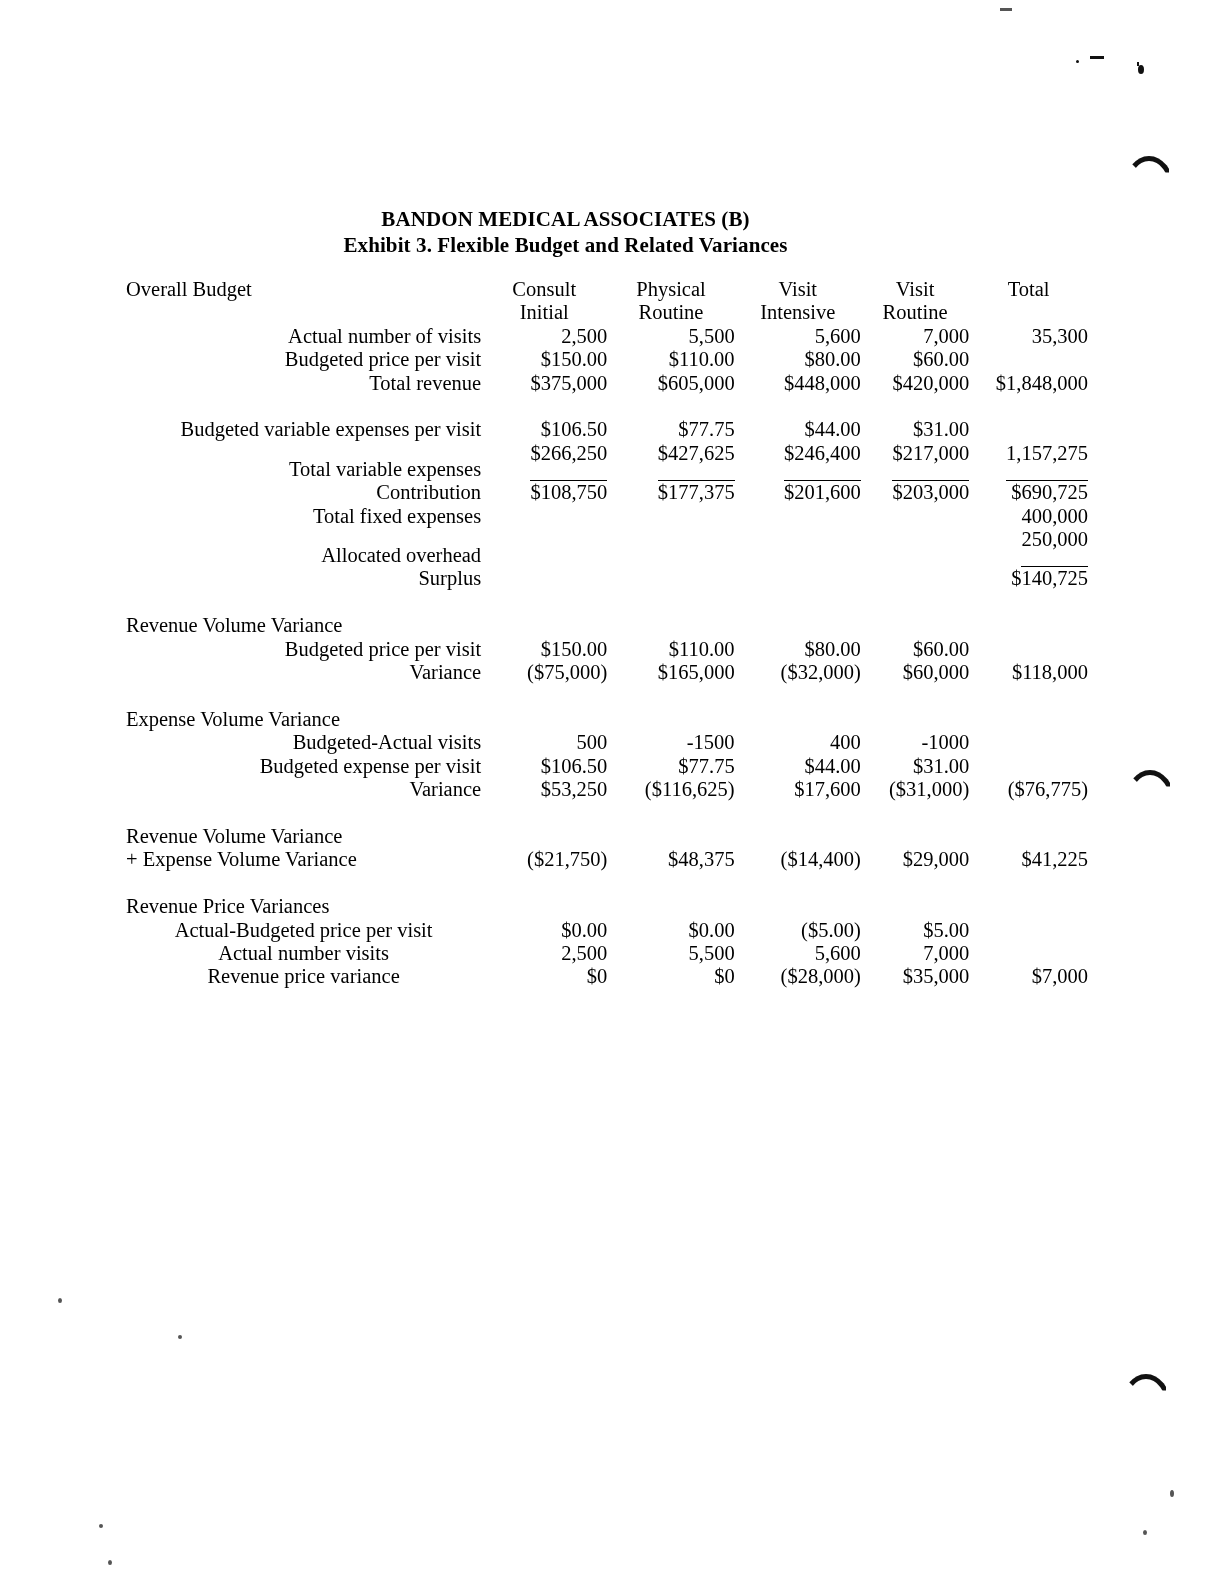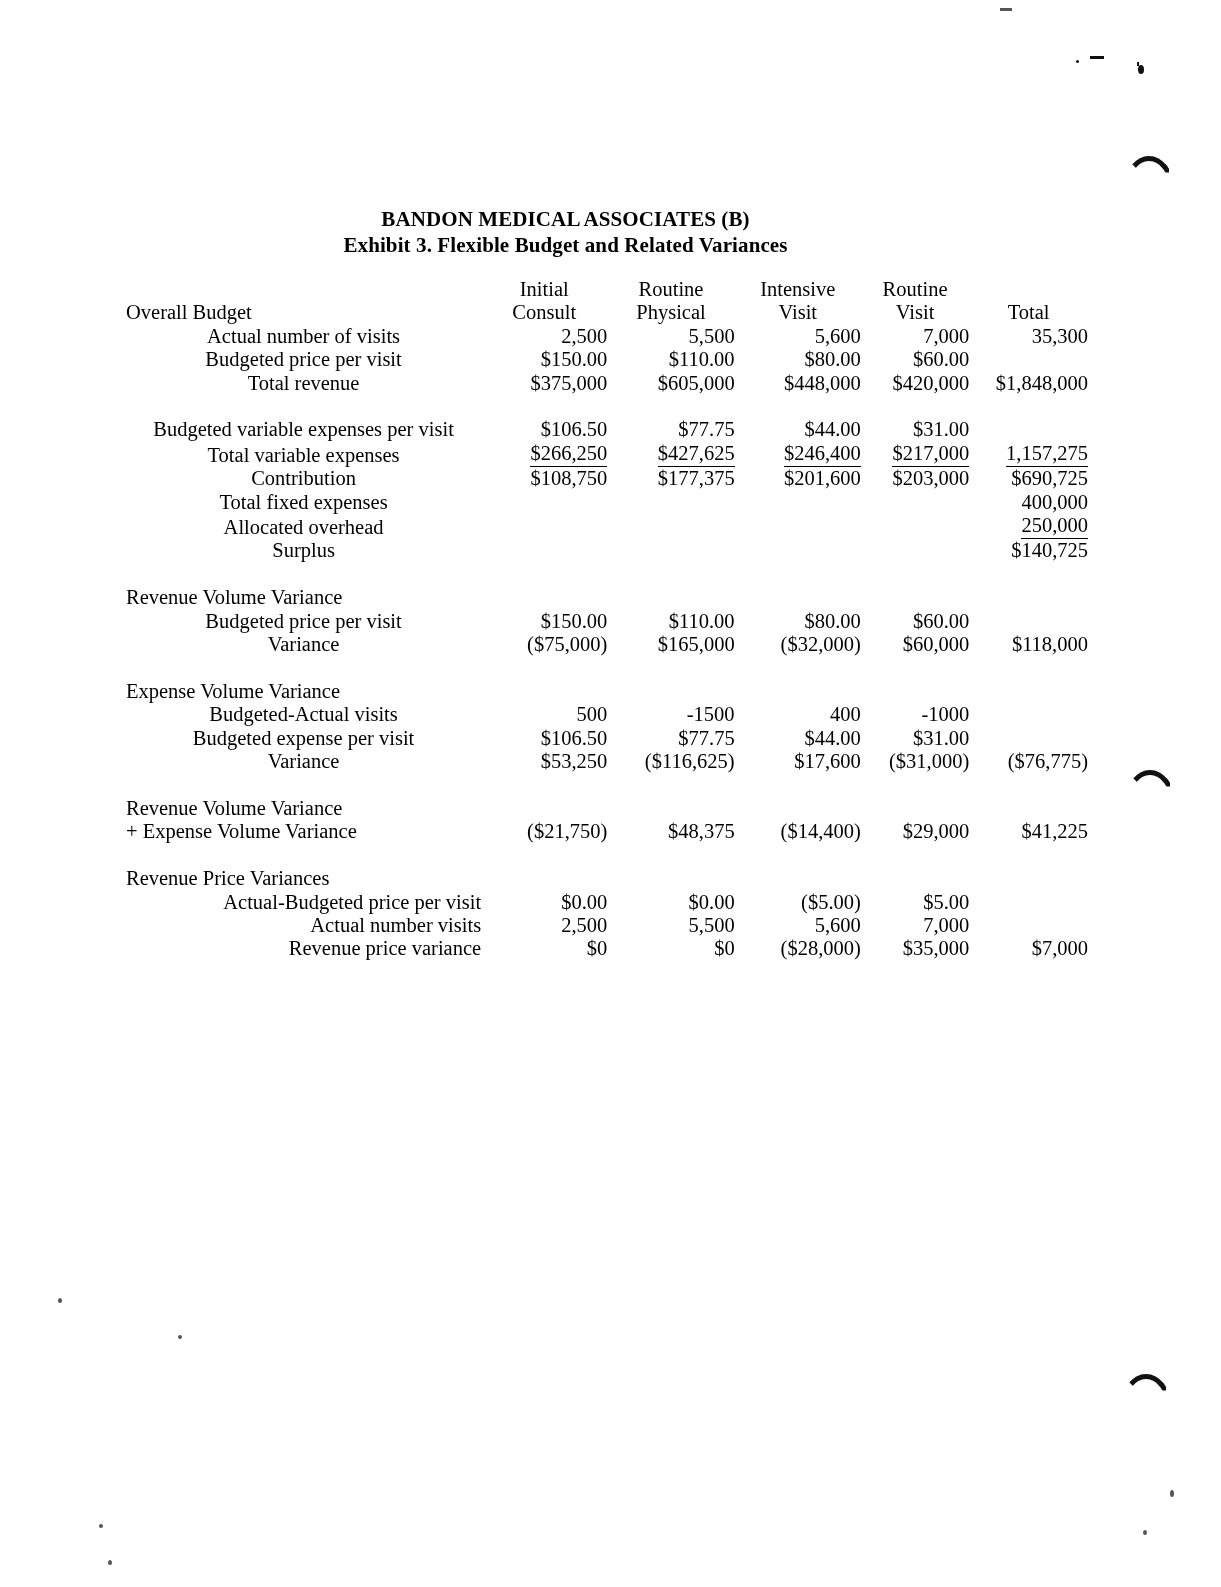--- a/index.html
+++ b/index.html
@@ -72,30 +72,30 @@
   col.c-label { width: 362px; }
   col.c-num   { width: 132px; }
   col.c-num4  { width: 112px; }
   col.c-total { width: 122px; }
 
   .num { text-align: right; padding-right: 2px; }
   .hdr-num { text-align: center; font-weight: bold; font-size: 20.5px; }
   .hdr-label { font-weight: bold; font-size: 20.5px; text-align: left; }
 
   .sec-head { font-weight: bold; font-size: 20.5px; text-align: left; }
-  .row-label { text-align: center; padding-left: 13px; font-family: Liberation Serif, serif; }
-  .row-label-flush { text-align: right; padding-left: 1px; }
+  .row-label { text-align: right; padding-left: 13px; font-family: Liberation Serif, serif; }
+  .row-label-flush { text-align: center; padding-left: 1px; }
   .row-label-semi { text-align: left; padding-left: 6px; }
 
   .spacer td { height: 21px; line-height: 21px; font-size: 1px; }
 
   
   .ul {
     border-bottom: 1.6px solid #000;
-    padding-bottom: 1px;
+    padding-bottom: 15px;
   }
   .uline-wrap { display: inline-block; }
 </style>
 </head>
 <body>
 
 <div id="sheet">
 
   <div class="artifact" style="left:1090px; top:56px; width:14px; height:3px;"></div>
   <div class="artifact" style="left:1076px; top:60px; width:3px; height:3px; border-radius:50%;"></div>
@@ -123,35 +123,35 @@
     <colgroup>
       <col class="c-label">
       <col class="c-num">
       <col class="c-num">
       <col class="c-num">
       <col class="c-num4">
       <col class="c-total">
     </colgroup>
     <thead>
       <tr>
+        <td class="hdr-label">Overall Budget</td>
+        <td class="hdr-num">Consult</td>
+        <td class="hdr-num">Physical</td>
+        <td class="hdr-num">Visit</td>
+        <td class="hdr-num">Visit</td>
+        <td class="hdr-num">Total</td>
+      </tr>
+      <tr>
         <td></td>
         <td class="hdr-num">Initial</td>
         <td class="hdr-num">Routine</td>
         <td class="hdr-num">Intensive</td>
         <td class="hdr-num">Routine</td>
         <td class="hdr-num"></td>
       </tr>
-      <tr>
-        <td class="hdr-label">Overall Budget</td>
-        <td class="hdr-num">Consult</td>
-        <td class="hdr-num">Physical</td>
-        <td class="hdr-num">Visit</td>
-        <td class="hdr-num">Visit</td>
-        <td class="hdr-num">Total</td>
-      </tr>
     </thead>
     <tbody id="table-body">
         <tr>
           <td class="row-label">Actual number of visits</td>
           <td class="num">2,500</td>
           <td class="num">5,500</td>
           <td class="num">5,600</td>
           <td class="num">7,000</td>
           <td class="num">35,300</td>
         </tr>

